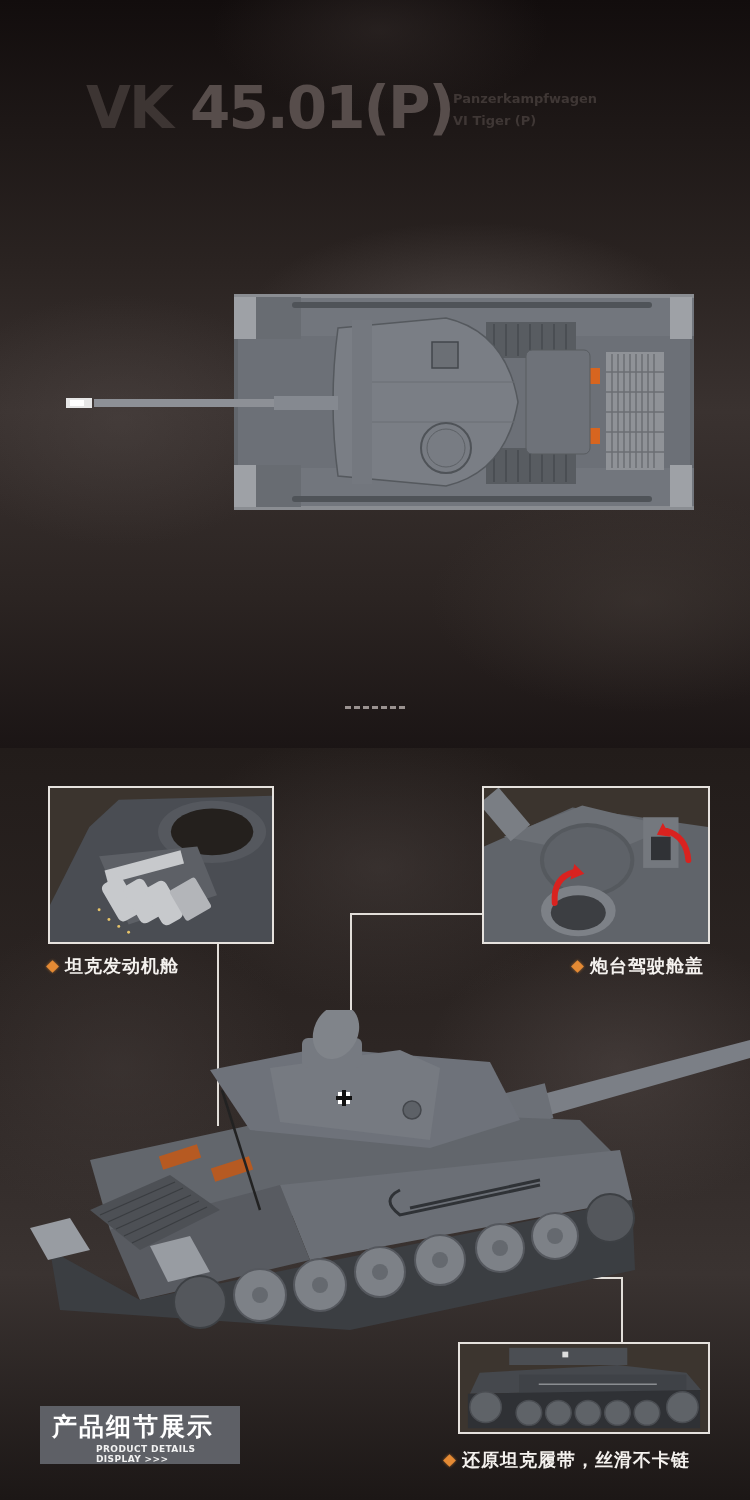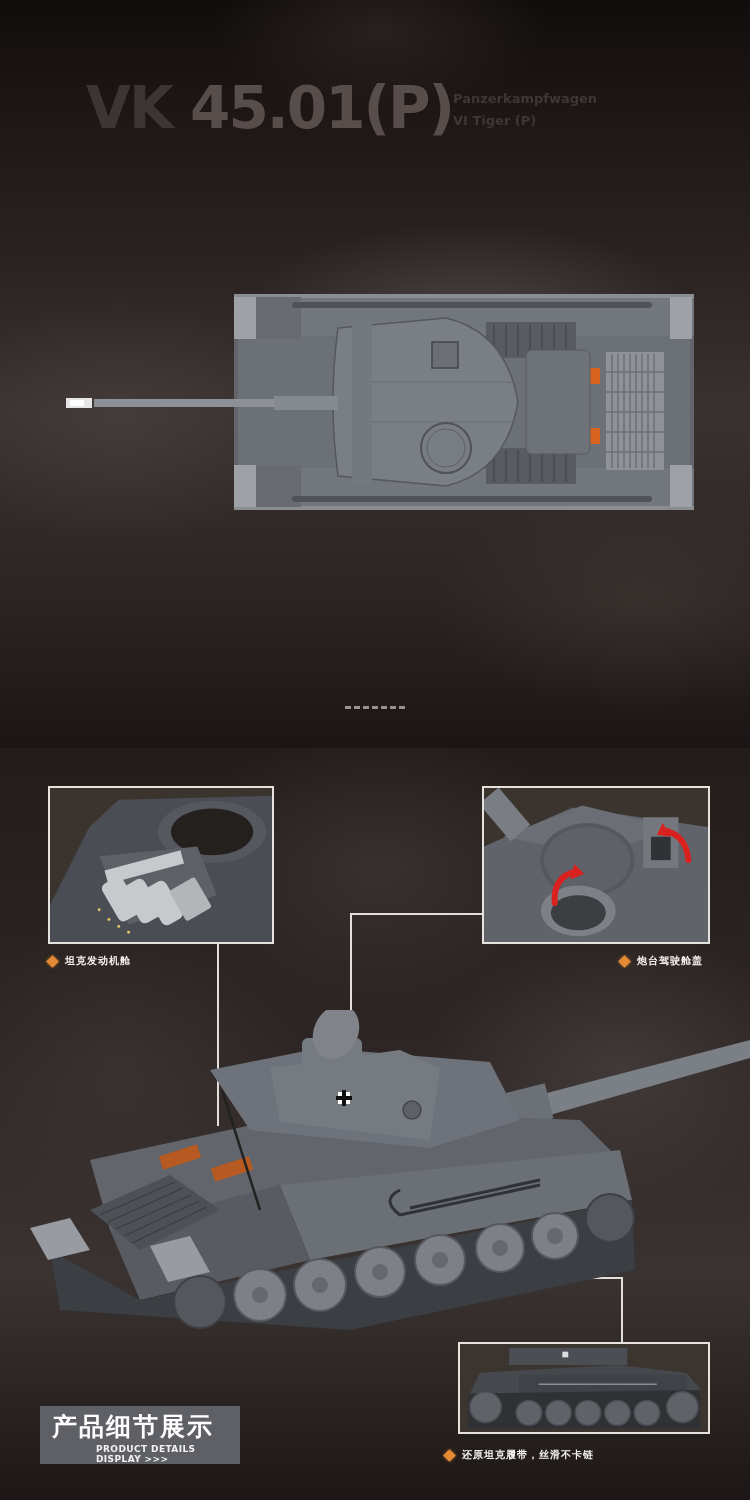--- a/index.html
+++ b/index.html
@@ -46,21 +46,21 @@
       radial-gradient(ellipse 260px 220px at 120px 320px, rgba(70,62,60,0.45), rgba(0,0,0,0) 70%),
       linear-gradient(180deg, #221c1a 0%, #2d2624 40%, #3a3331 70%, #1c1716 100%);
   }
   .callout-box {
     position: absolute; border: 2px solid #e6e2de; overflow: hidden;
     background: #3a332f;
   }
   .callout-box svg { display: block; width: 100%; height: 100%; }
   .callout-label {
     position: absolute; display: flex; align-items: center; gap: 8px;
-    color: #f4f1ee; font-weight: bold; font-size: 10px; letter-spacing: 1px;
+    color: #f4f1ee; font-weight: bold; font-size: 18px; letter-spacing: 1px;
   }
   .diamond {
     width: 9px; height: 9px; background: #e48a34; transform: rotate(45deg);
     box-shadow: 0 0 3px rgba(228,138,52,0.7);
   }
   .line { position: absolute; background: #e2ded9; }
 
   .main-tank { position: absolute; left: 20px; top: 1010px; width: 730px; height: 330px; }
 
   .badge {
@@ -201,21 +201,21 @@
     <ellipse cx="96" cy="126" rx="38" ry="26" fill="#7d8187"></ellipse>
     <ellipse cx="96" cy="128" rx="28" ry="18" fill="#3c3e42"></ellipse>
     <rect x="162" y="30" width="36" height="52" fill="#74787e"></rect>
     <rect x="170" y="50" width="20" height="24" fill="#303236"></rect>
     <path d="M72 118 Q70 92 92 86" fill="none" stroke="#d9221f" stroke-width="6" stroke-linecap="round"></path>
     <polygon points="92,78 102,88 88,94" fill="#d9221f"></polygon>
     <path d="M208 74 Q206 50 186 44" fill="none" stroke="#d9221f" stroke-width="6" stroke-linecap="round"></path>
     <polygon points="182,36 190,50 176,48" fill="#d9221f"></polygon>
   </svg>
 </div>
-<div class="callout-label" style="left:620px; top:954px;">
+<div class="callout-label" style="left:573px; top:954px;">
   <span class="diamond"></span>
   <span>炮台驾驶舱盖</span>
 </div>
 
 <div class="line" style="left:217px; top:944px; width:2px; height:182px;"></div>
 <div class="line" style="left:350px; top:913px; width:132px; height:2px;"></div>
 <div class="line" style="left:350px; top:913px; width:2px; height:130px;"></div>
 <div class="line" style="left:527px; top:1277px; width:96px; height:2px;"></div>
 <div class="line" style="left:621px; top:1277px; width:2px; height:66px;"></div>
 

